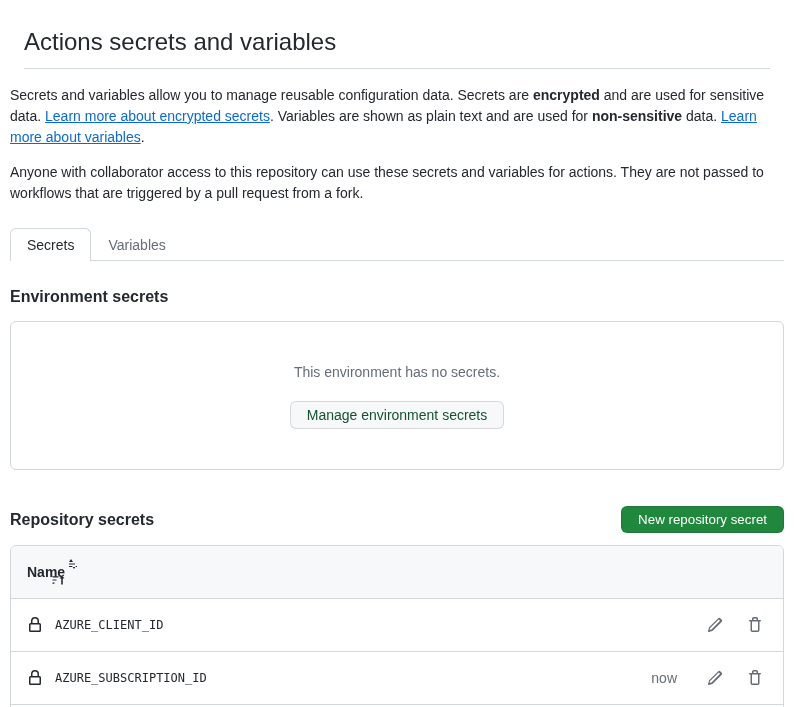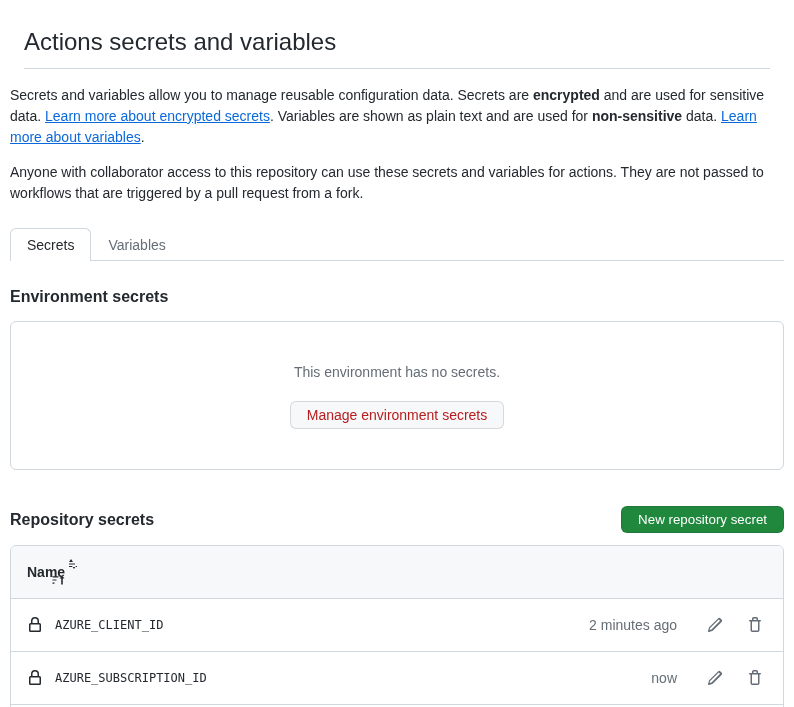--- a/index.html
+++ b/index.html
@@ -75,21 +75,21 @@
   }
   .btn {
     display: inline-block;
     padding: 5px 16px;
     font-size: 14px;
     font-weight: 500;
     border: 1px solid rgba(31,35,40,0.15);
     border-radius: 6px;
     background: #f6f8fa;
     cursor: pointer;
-    color: #b91c1c;
+    color: #14532d;
   }
   .btn-primary {
     background: #1f883d;
     color: #ffffff;
     border: 1px solid rgba(31,35,40,0.15);
     font-weight: 500;
     padding: 5px 16px;
     border-radius: 6px;
     cursor: pointer;
   }
@@ -202,21 +202,20 @@
 
   <div class="secrets-row">
     <div class="secret-name">
       <span>
         <svg width="16" height="16" viewBox="0 0 16 16" fill="currentColor">
             <path d="M4 4a4 4 0 0 1 8 0v2h.5A1.5 1.5 0 0 1 14 7.5v6A1.5 1.5 0 0 1 12.5 15h-9A1.5 1.5 0 0 1 2 13.5v-6A1.5 1.5 0 0 1 3.5 6H4Zm6.5 2V4a2.5 2.5 0 0 0-5 0v2ZM3.5 7.5v6h9v-6Z"></path>
           </svg>
       </span>
       <span>AZURE_CLIENT_ID</span>
     </div>
-    <div class="secret-updated">2 minutes ago</div>
     <div class="secret-actions">
       <button class="icon-btn">
         <span>
           <svg width="16" height="16" viewBox="0 0 16 16" fill="currentColor">
               <path d="M11.013 1.427a1.75 1.75 0 0 1 2.474 0l1.086 1.086a1.75 1.75 0 0 1 0 2.474l-8.61 8.61c-.21.21-.47.364-.756.445l-3.251.93a.75.75 0 0 1-.927-.928l.929-3.25c.081-.286.235-.547.445-.758l8.61-8.61Zm.707 1.06L3.11 11.1l-.545 1.908 1.908-.545 8.61-8.61-1.363-1.366Z"></path>
             </svg>
         </span>
       </button>
       <button class="icon-btn">
         <span>

